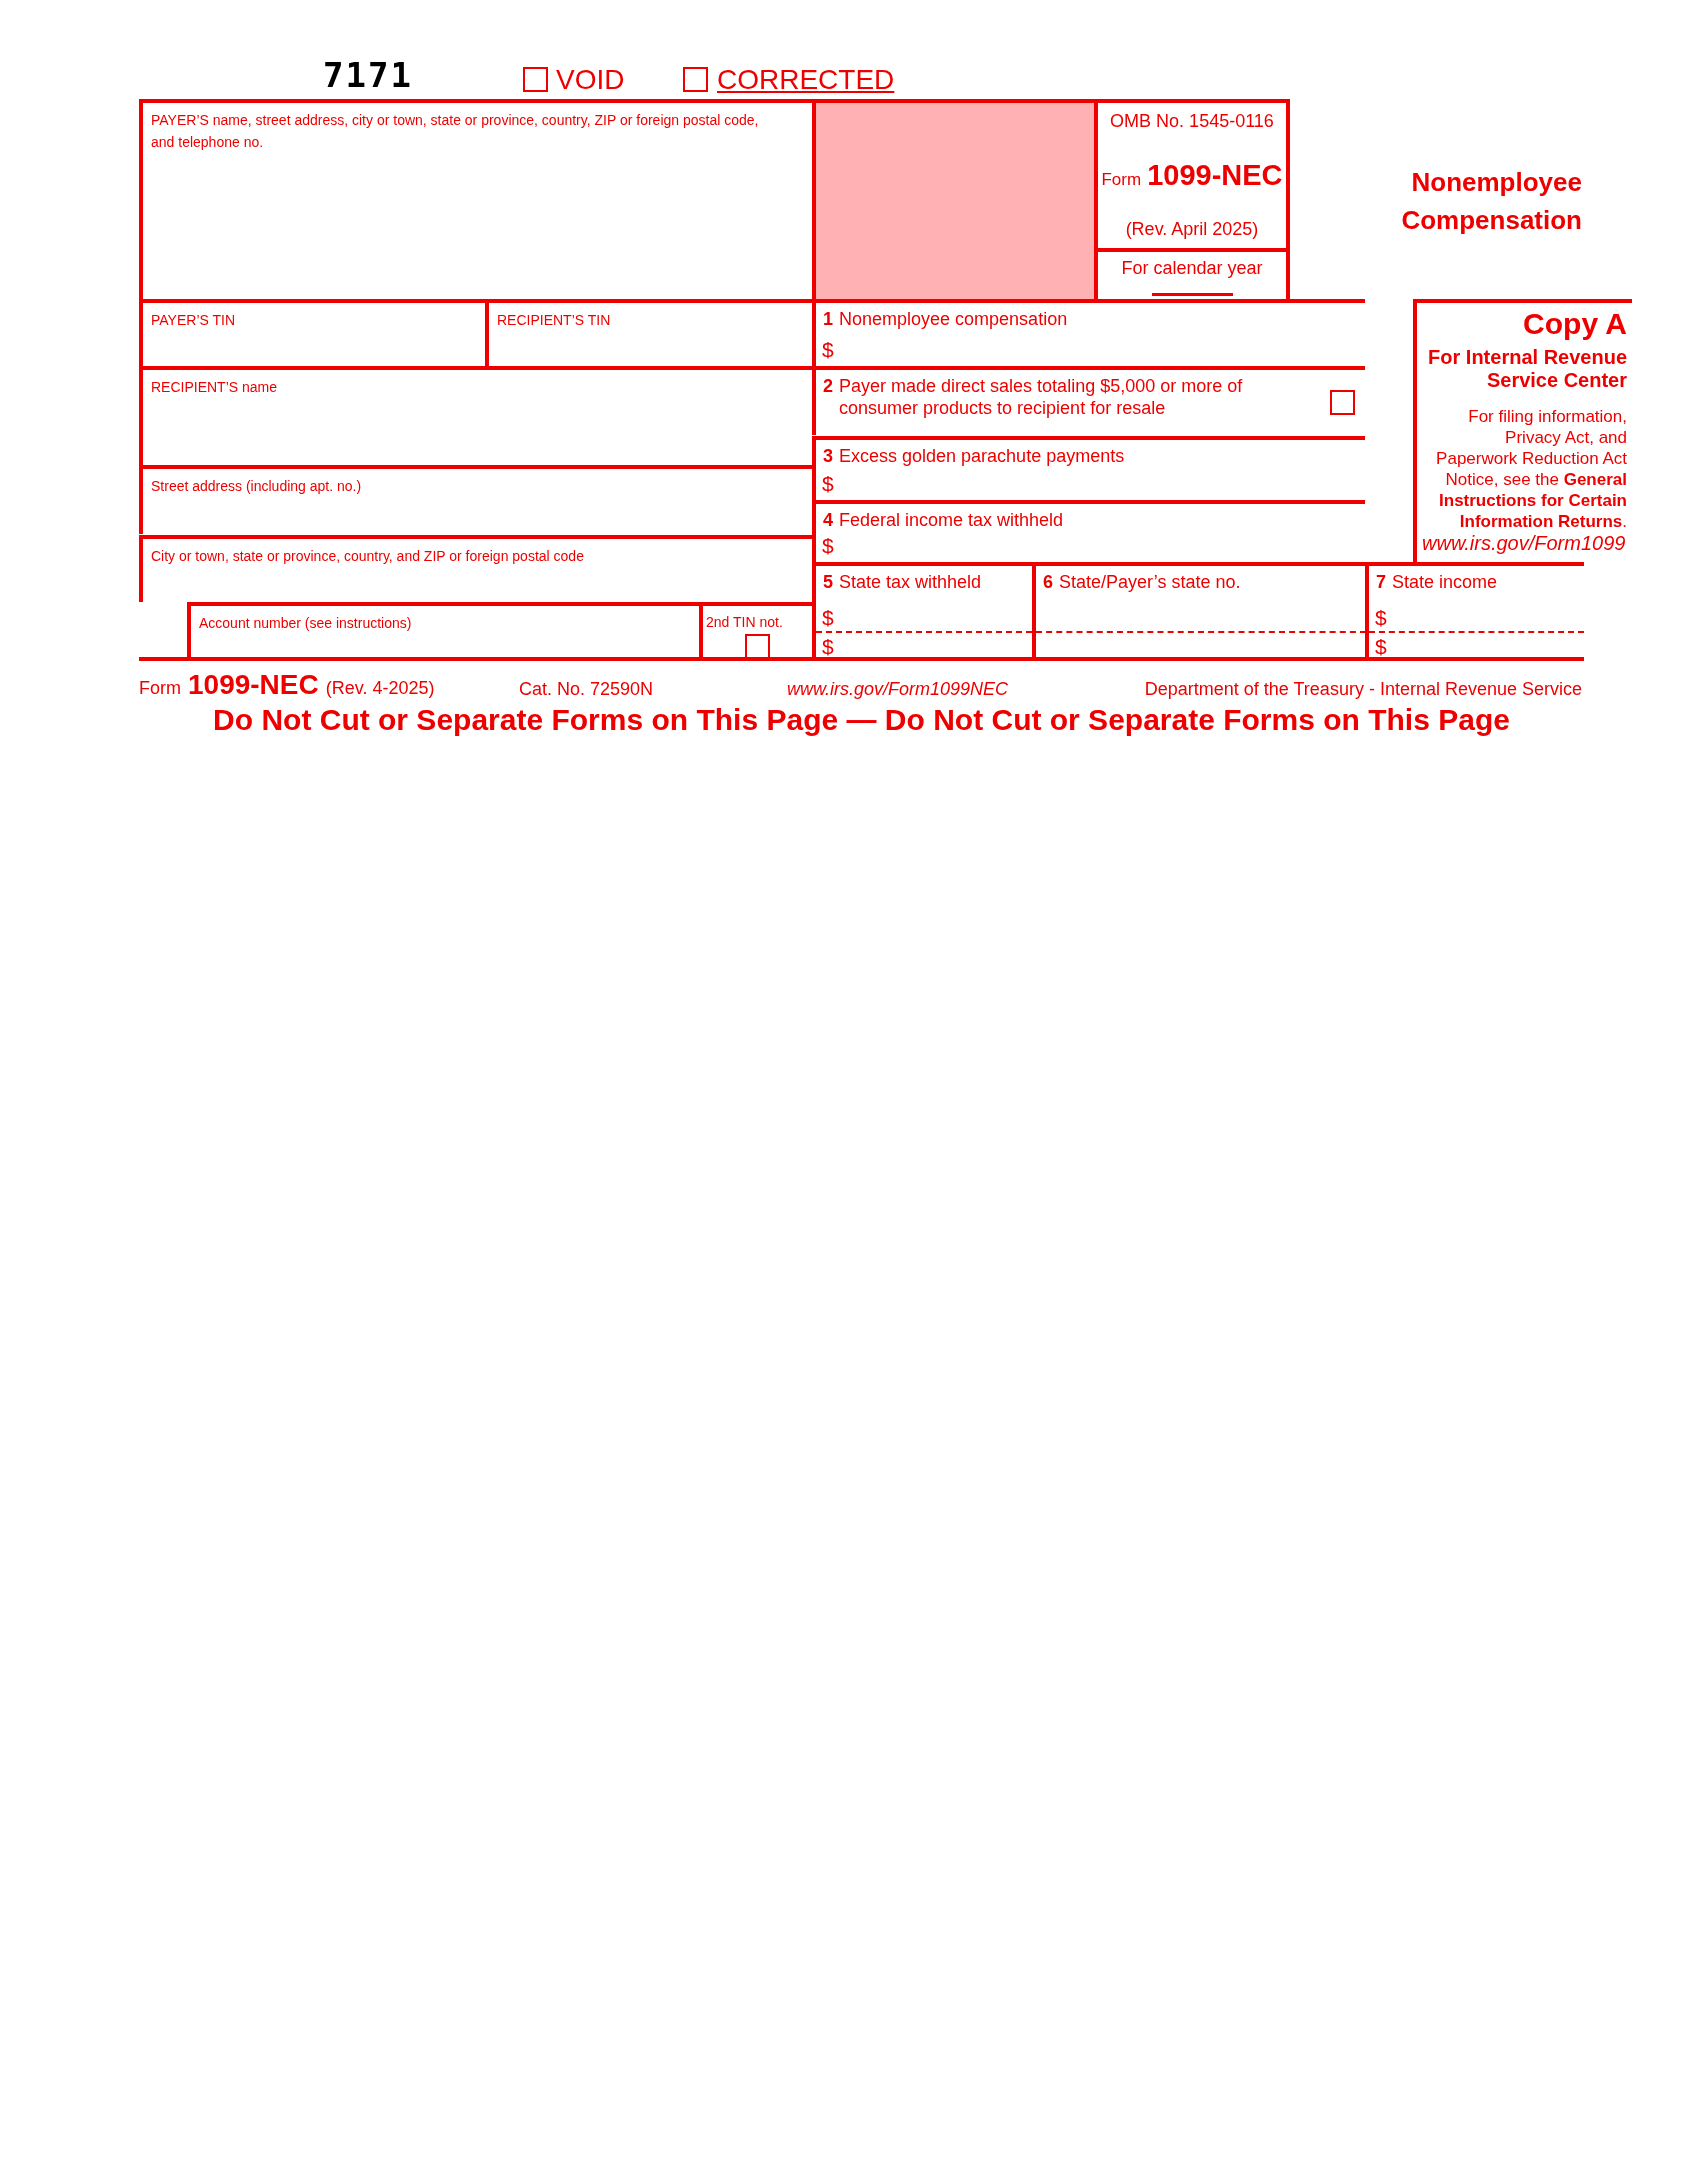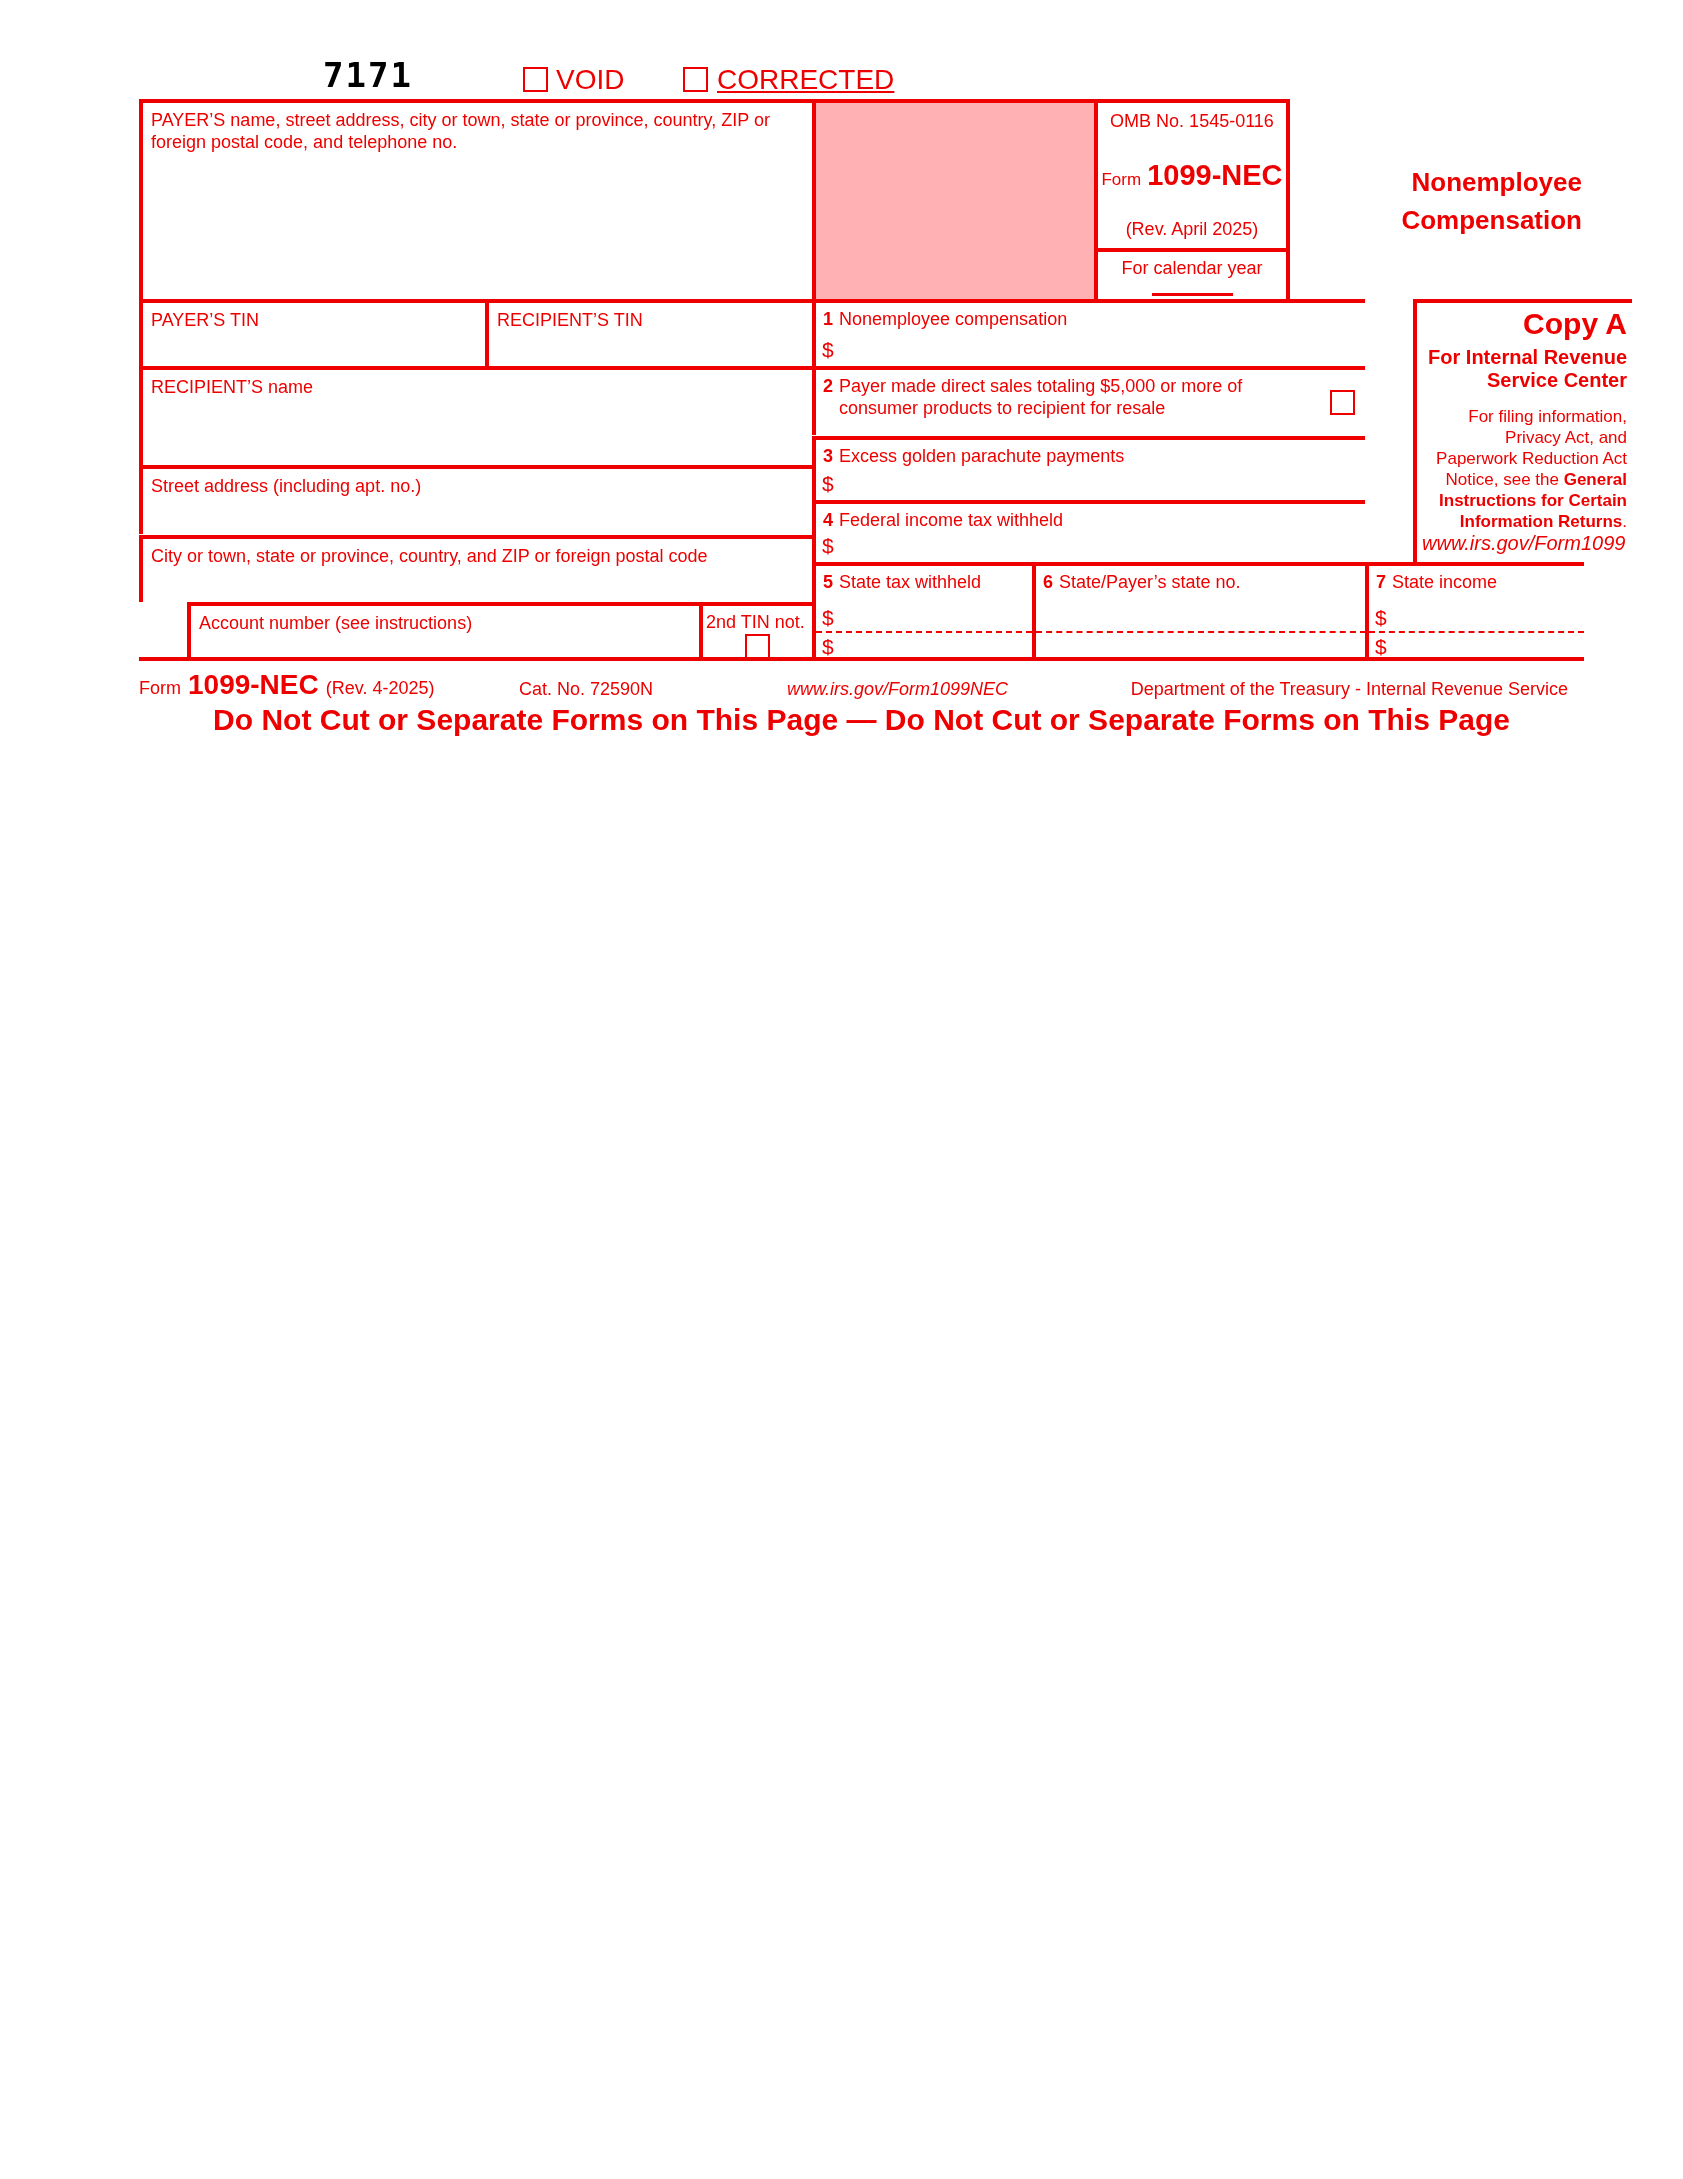--- a/index.html
+++ b/index.html
@@ -7,21 +7,21 @@
   body{
     width:1683px;height:2179px;background:#ffffff;position:relative;
     font-family:"Liberation Sans", sans-serif;color:var(--red);
   }
   .abs{position:absolute;}
   .cell{
     position:absolute;box-sizing:border-box;
     border-top:4px solid var(--red);border-left:4px solid var(--red);
   }
   .rt{border-right:4px solid var(--red);}
-  .lbl{font-size:18px;line-height:22px;padding:6px 8px;}
+  .lbl{font-size:14px;line-height:22px;padding:6px 8px;}
   .bx{font-size:18px;line-height:22px;padding:5px 7px;display:flex;gap:6px;align-items:flex-start;}
   .num{font-weight:bold;}
   .dollar{position:absolute;left:6px;font-size:21px;font-weight:normal;}
   .dash{position:absolute;left:0;right:0;border-top:2px dashed var(--red);}
   .cb{position:absolute;width:25px;height:25px;border:2px solid var(--red);background:#fff;box-sizing:border-box;}
   .cbLabel{font-size:28px;line-height:26px;}
   .code{font-family:"DejaVu Sans Mono", monospace;font-weight:bold;font-size:34px;color:#000;letter-spacing:2px;}
   .titleArea{text-align:right;font-weight:bold;font-size:26px;line-height:38px;padding:64px 2px 0 0;box-sizing:border-box;}
   .ombBox{display:flex;flex-direction:column;align-items:center;justify-content:space-between;padding:8px 2px;}
   .ombLine{font-size:18px;white-space:nowrap;}
@@ -160,15 +160,15 @@
 
 <div class="line" style="left:139px;top:657px;width:1445px;height:4px;"></div>
 
 <div class="abs" style="left:139px;top:669px;display:flex;align-items:baseline;gap:7px;">
   <span class="footFormWord">Form</span>
   <span class="footFormNum">1099-NEC</span>
   <span class="footRev">(Rev. 4-2025)</span>
 </div>
 <div class="abs footSmall" style="left:519px;top:679px;">Cat. No. 72590N</div>
 <div class="abs footSmall" style="left:787px;top:679px;font-style:italic;">www.irs.gov/Form1099NEC</div>
-<div class="abs footSmall" style="right:115px;top:679px;">Department of the Treasury - Internal Revenue Service</div>
+<div class="abs footSmall" style="right:101px;top:679px;">Department of the Treasury - Internal Revenue Service</div>
 <div class="abs doNotCut" style="left:139px;top:703px;width:1445px;">Do Not Cut or Separate Forms on This Page — Do Not Cut or Separate Forms on This Page</div>
 
 
 </body></html>

